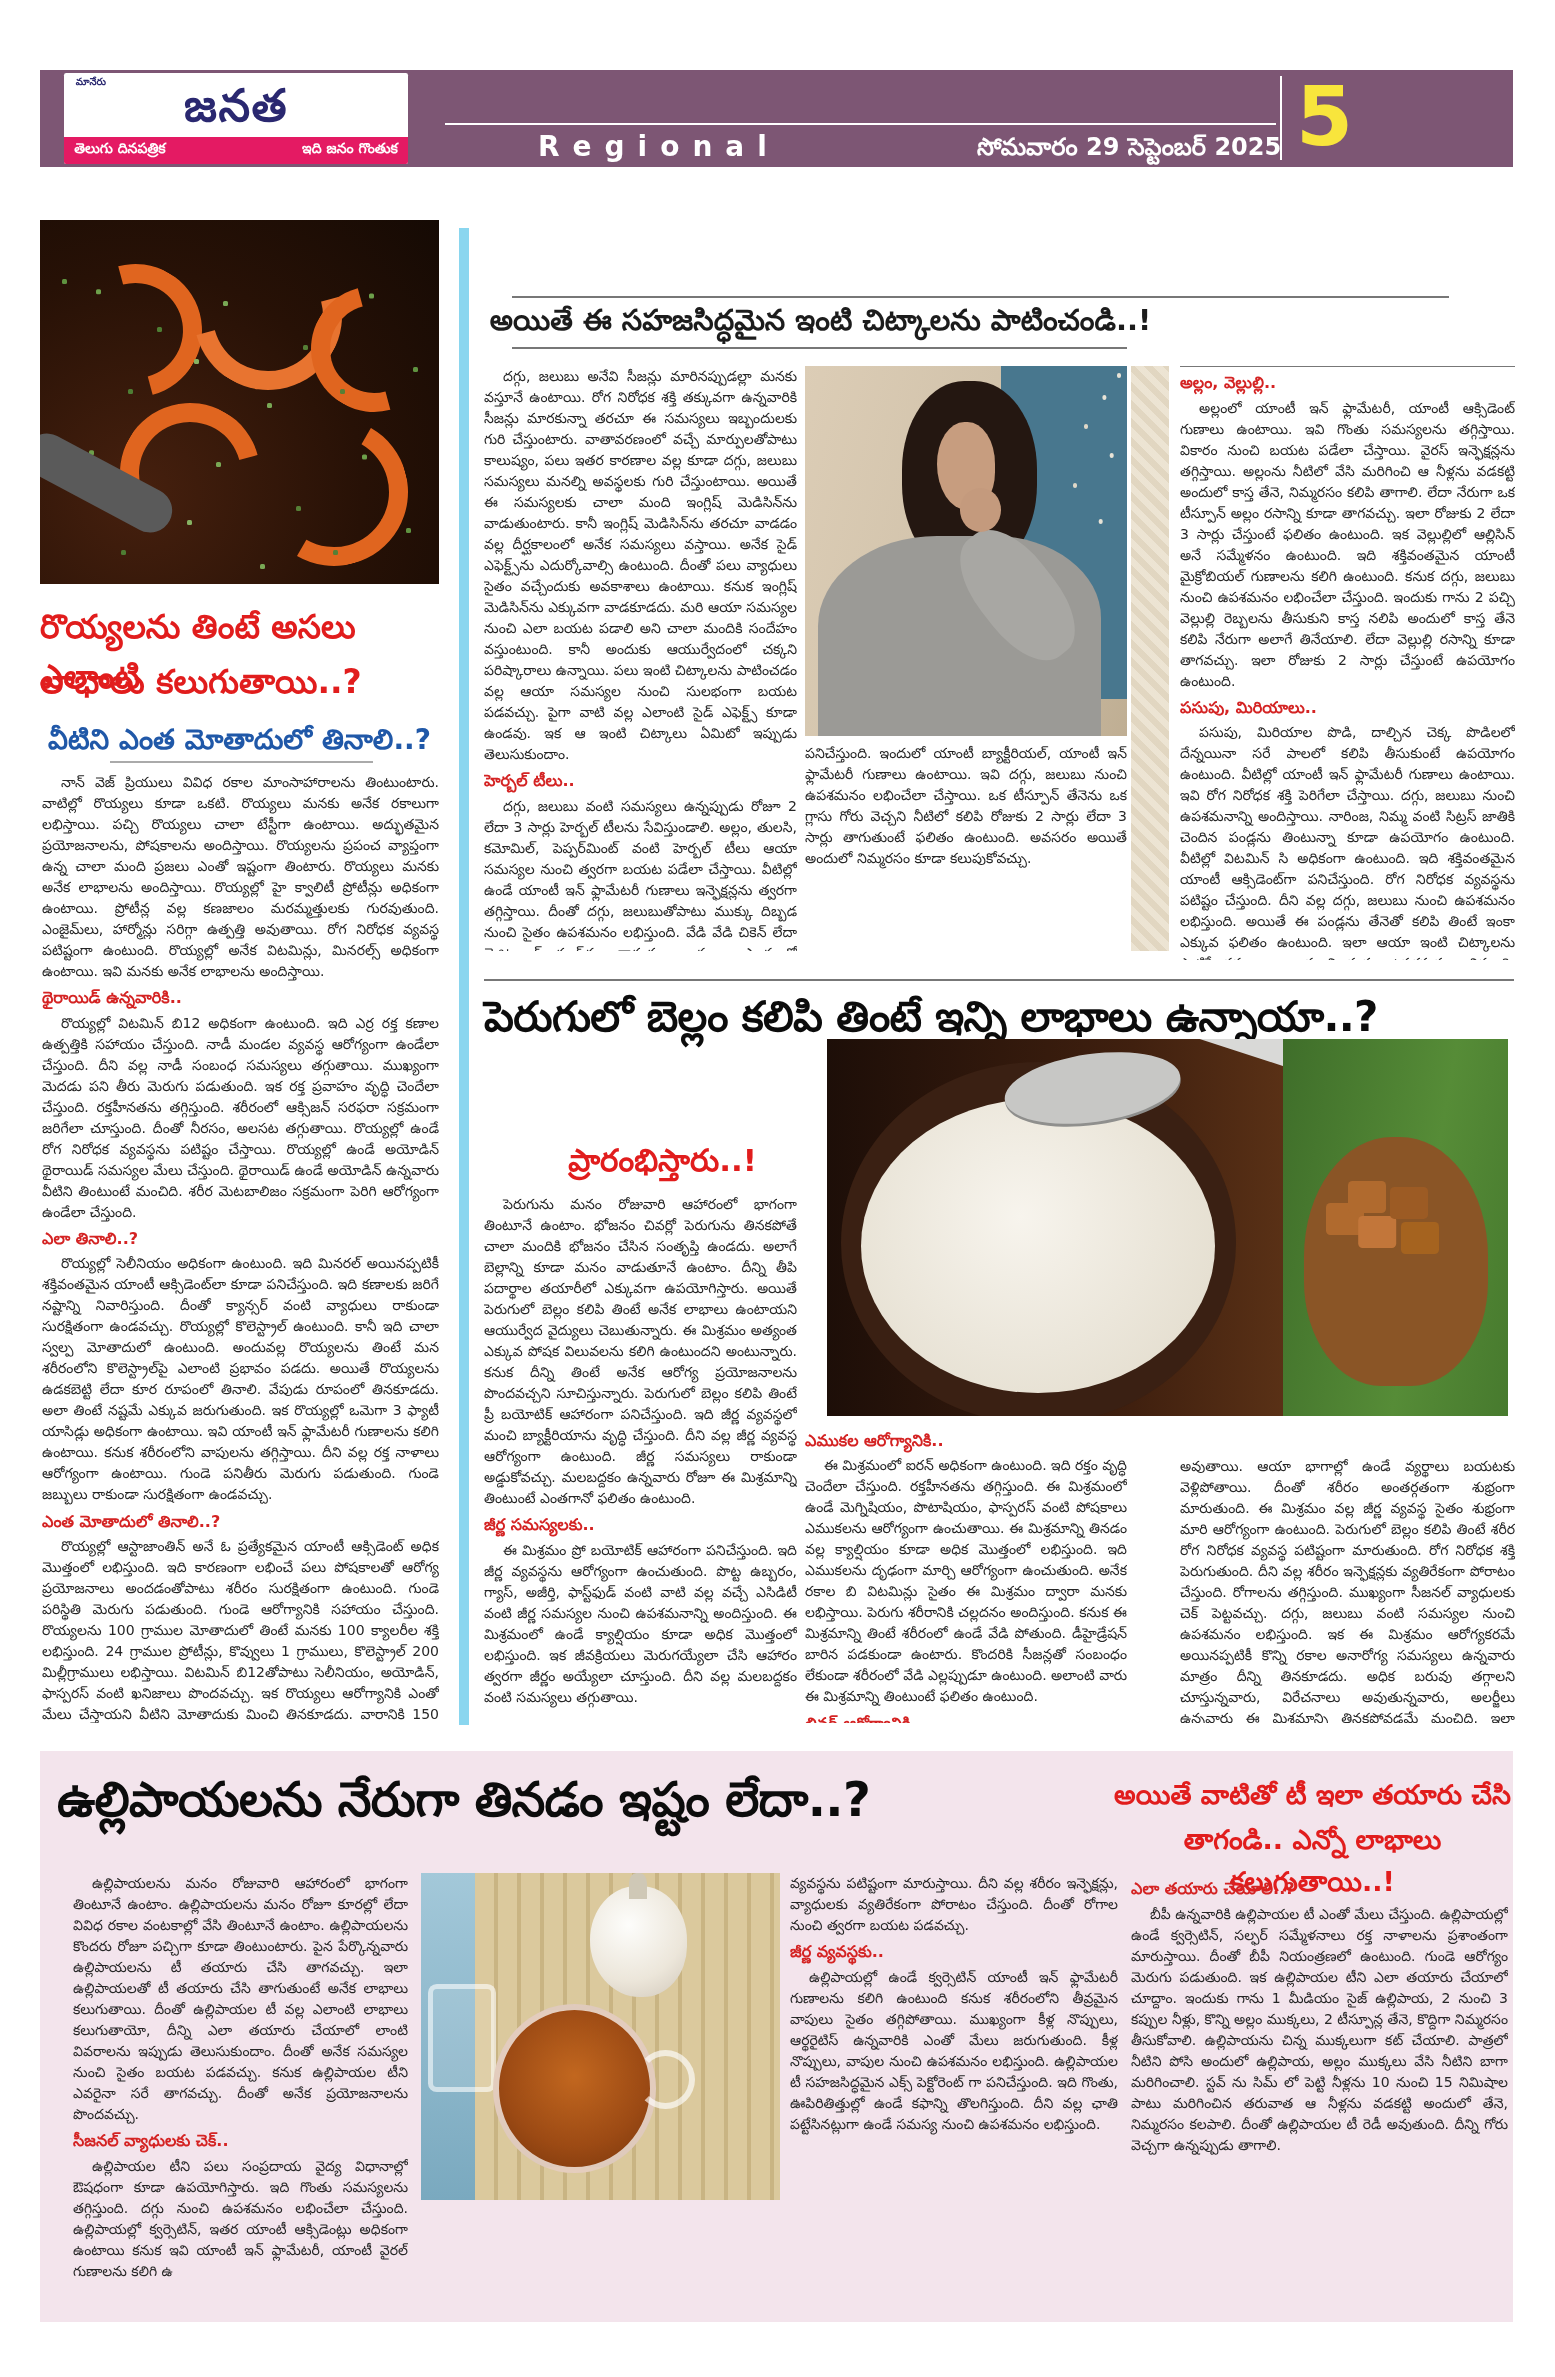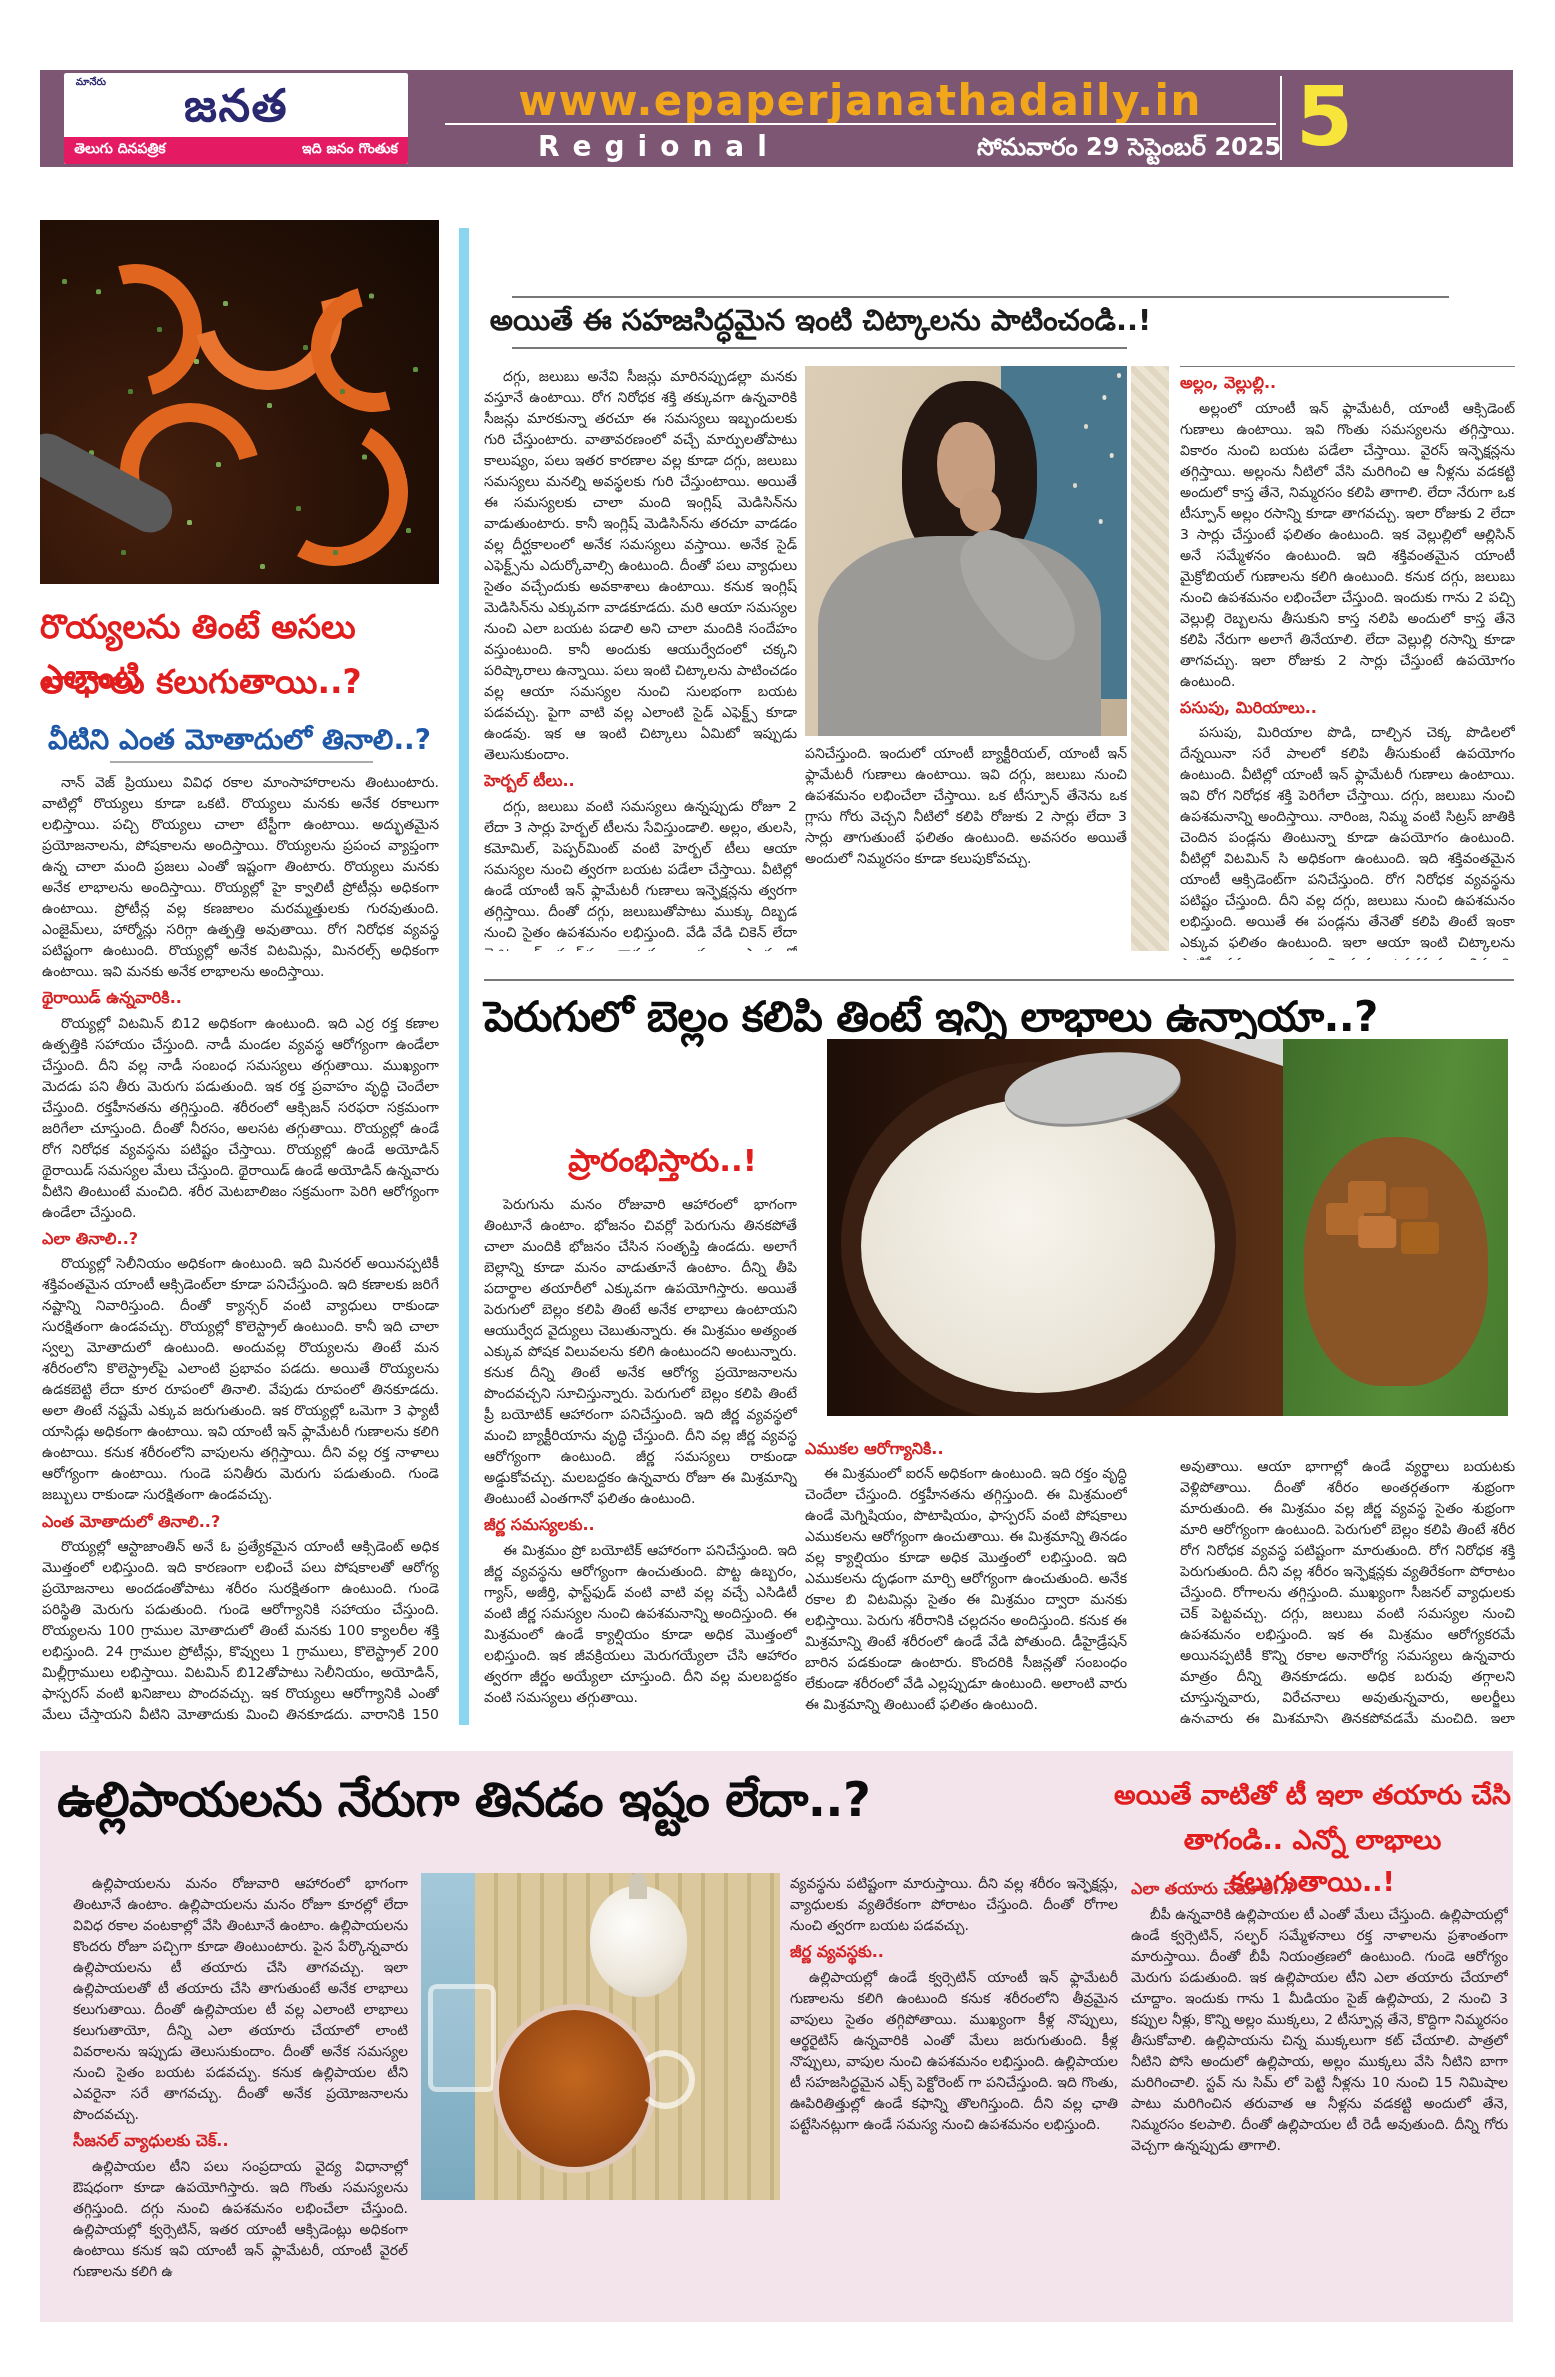--- a/index.html
+++ b/index.html
@@ -76,21 +76,20 @@
 
   <div class="abs hdr" style="left:40px;top:70px;width:1473px;height:97px;">
     <div class="abs logo-box" style="left:24px;top:2.9px;width:344px;height:91px;">
       <div class="logo-small">మానేరు</div>
       <div class="logo-title">జనత</div>
       <div class="logo-strip">
         <span>తెలుగు దినపత్రిక</span>
         <span>ఇది జనం గొంతుక</span>
       </div>
     </div>
-    <div class="abs site" style="left:410px;top:5.9px;width:820px;">www.epaperjanathadaily.in</div>
     <div class="abs hline" style="left:405px;top:53px;width:831px;height:2.2px;"></div>
     <div class="abs edition" style="left:498px;top:60px;">Regional</div>
     <div class="abs issue-date" style="left:937px;top:63px;">సోమవారం 29 సెప్టెంబర్ 2025</div>
     <div class="abs hline" style="left:1240px;top:5.9px;width:2.2px;height:84px;"></div>
     <div class="abs pageno" style="left:1256px;top:5.9px;">5</div>
   </div>
 
   <div class="ph ph-shrimp" style="left:40px;top:220px;width:399px;height:364px;">
     <div class="shr" style="left:29px;top:44px;width:95px;height:95px;transform:rotate(30deg);"></div>
     <div class="shr" style="left:154px;top:22px;width:110px;height:110px;transform:rotate(120deg);border-color:#e8743０ transparent transparent #e87430;border-color:#e87430;border-bottom-color:transparent;border-left-color:transparent;"></div>
@@ -162,21 +161,21 @@
       <div class="y-cube" style="left:44px;top:44px;"></div>
     </div>
   </div>
 
   <div class="abs body-copy" style="left:484px;top:1194px;width:313px;height:529px;">
     <p>పెరుగును మనం రోజువారి ఆహారంలో భాగంగా తింటూనే ఉంటాం. భోజనం చివర్లో పెరుగును తినకపోతే చాలా మందికి భోజనం చేసిన సంతృప్తి ఉండదు. అలాగే బెల్లాన్ని కూడా మనం వాడుతూనే ఉంటాం. దీన్ని తీపి పదార్థాల తయారీలో ఎక్కువగా ఉపయోగిస్తారు. అయితే పెరుగులో బెల్లం కలిపి తింటే అనేక లాభాలు ఉంటాయని ఆయుర్వేద వైద్యులు చెబుతున్నారు. ఈ మిశ్రమం అత్యంత ఎక్కువ పోషక విలువలను కలిగి ఉంటుందని అంటున్నారు. కనుక దీన్ని తింటే అనేక ఆరోగ్య ప్రయోజనాలను పొందవచ్చని సూచిస్తున్నారు. పెరుగులో బెల్లం కలిపి తింటే ప్రీ బయోటిక్ ఆహారంగా పనిచేస్తుంది. ఇది జీర్ణ వ్యవస్థలో మంచి బ్యాక్టీరియాను వృద్ధి చేస్తుంది. దీని వల్ల జీర్ణ వ్యవస్థ ఆరోగ్యంగా ఉంటుంది. జీర్ణ సమస్యలు రాకుండా అడ్డుకోవచ్చు. మలబద్దకం ఉన్నవారు రోజూ ఈ మిశ్రమాన్ని తింటుంటే ఎంతగానో ఫలితం ఉంటుంది.</p>
     <div class="sec-h">జీర్ణ సమస్యలకు..</div>
     <p>ఈ మిశ్రమం ప్రో బయోటిక్ ఆహారంగా పనిచేస్తుంది. ఇది జీర్ణ వ్యవస్థను ఆరోగ్యంగా ఉంచుతుంది. పొట్ట ఉబ్బరం, గ్యాస్, అజీర్తి, ఫాస్ట్‌ఫుడ్ వంటి వాటి వల్ల వచ్చే ఎసిడిటీ వంటి జీర్ణ సమస్యల నుంచి ఉపశమనాన్ని అందిస్తుంది. ఈ మిశ్రమంలో ఉండే క్యాల్షియం కూడా అధిక మొత్తంలో లభిస్తుంది. ఇక జీవక్రియలు మెరుగయ్యేలా చేసి ఆహారం త్వరగా జీర్ణం అయ్యేలా చూస్తుంది. దీని వల్ల మలబద్దకం వంటి సమస్యలు తగ్గుతాయి.</p>
   </div>
   <div class="abs body-copy" style="left:805px;top:1425px;width:322px;height:298px;">
-    <div class="sec-h" style="margin-top:12px;">ఎముకల ఆరోగ్యానికి..</div>
+    <div class="sec-h" style="margin-top:4px;">ఎముకల ఆరోగ్యానికి..</div>
     <p>ఈ మిశ్రమంలో ఐరన్ అధికంగా ఉంటుంది. ఇది రక్తం వృద్ధి చెందేలా చేస్తుంది. రక్తహీనతను తగ్గిస్తుంది. ఈ మిశ్రమంలో ఉండే మెగ్నిషియం, పొటాషియం, ఫాస్పరస్ వంటి పోషకాలు ఎముకలను ఆరోగ్యంగా ఉంచుతాయి. ఈ మిశ్రమాన్ని తినడం వల్ల క్యాల్షియం కూడా అధిక మొత్తంలో లభిస్తుంది. ఇది ఎముకలను దృఢంగా మార్చి ఆరోగ్యంగా ఉంచుతుంది. అనేక రకాల బి విటమిన్లు సైతం ఈ మిశ్రమం ద్వారా మనకు లభిస్తాయి. పెరుగు శరీరానికి చల్లదనం అందిస్తుంది. కనుక ఈ మిశ్రమాన్ని తింటే శరీరంలో ఉండే వేడి పోతుంది. డీహైడ్రేషన్ బారిన పడకుండా ఉంటారు. కొందరికి సీజన్లతో సంబంధం లేకుండా శరీరంలో వేడి ఎల్లప్పుడూ ఉంటుంది. అలాంటి వారు ఈ మిశ్రమాన్ని తింటుంటే ఫలితం ఉంటుంది.</p>
     <div class="sec-h">లివర్ ఆరోగ్యానికి..</div>
 
   </div>
   <div class="abs body-copy" style="left:1180px;top:1456px;width:335px;height:267px;">
     <p style="text-indent:0;">అవుతాయి. ఆయా భాగాల్లో ఉండే వ్యర్థాలు బయటకు వెళ్లిపోతాయి. దీంతో శరీరం అంతర్గతంగా శుభ్రంగా మారుతుంది. ఈ మిశ్రమం వల్ల జీర్ణ వ్యవస్థ సైతం శుభ్రంగా మారి ఆరోగ్యంగా ఉంటుంది. పెరుగులో బెల్లం కలిపి తింటే శరీర రోగ నిరోధక వ్యవస్థ పటిష్టంగా మారుతుంది. రోగ నిరోధక శక్తి పెరుగుతుంది. దీని వల్ల శరీరం ఇన్ఫెక్షన్లకు వ్యతిరేకంగా పోరాటం చేస్తుంది. రోగాలను తగ్గిస్తుంది. ముఖ్యంగా సీజనల్ వ్యాధులకు చెక్ పెట్టవచ్చు. దగ్గు, జలుబు వంటి సమస్యల నుంచి ఉపశమనం లభిస్తుంది. ఇక ఈ మిశ్రమం ఆరోగ్యకరమే అయినప్పటికీ కొన్ని రకాల అనారోగ్య సమస్యలు ఉన్నవారు మాత్రం దీన్ని తినకూడదు. అధిక బరువు తగ్గాలని చూస్తున్నవారు, విరేచనాలు అవుతున్నవారు, అలర్జీలు ఉన్నవారు ఈ మిశ్రమాన్ని తినకపోవడమే మంచిది. ఇలా జాగ్రత్తలను పాటిస్తూ పెరుగు, బెల్లం మిశ్రమాన్ని తింటుంటే అనేక లాభాలను పొందవచ్చు.</p>
   </div>
 
   <div class="abs" style="left:40px;top:1751px;width:1473px;height:571px;background:#f3e4ec;"></div>
   <div class="abs headline-black" style="left:57px;top:1771px;width:1054px;font-size:48px;">ఉల్లిపాయలను నేరుగా తినడం ఇష్టం లేదా..?</div>

